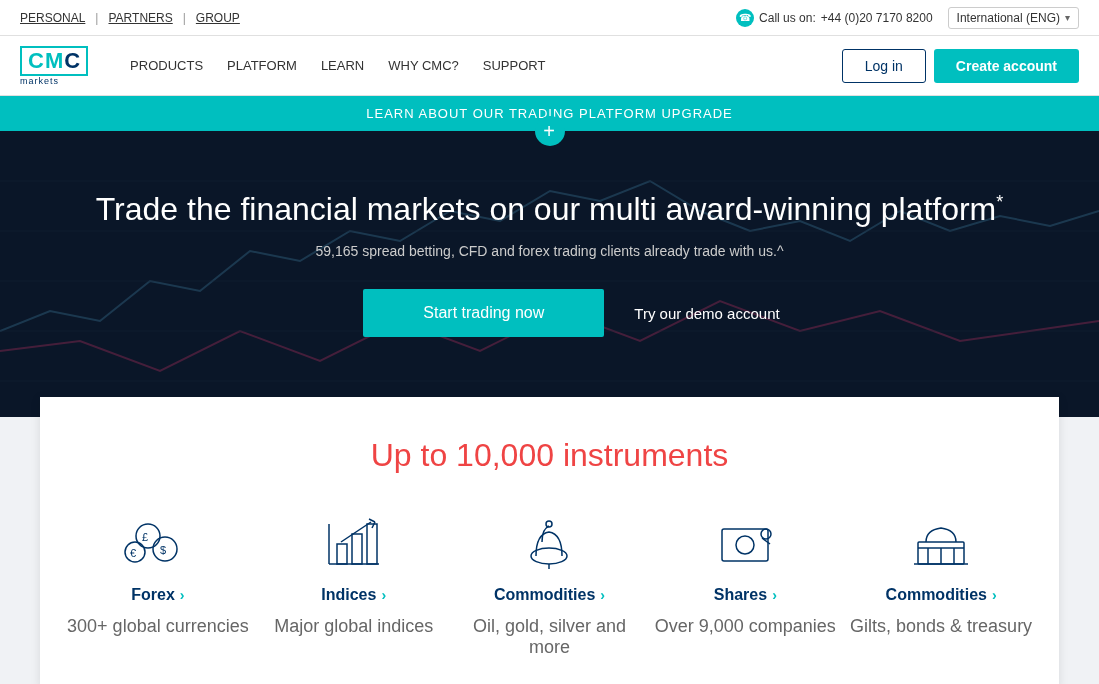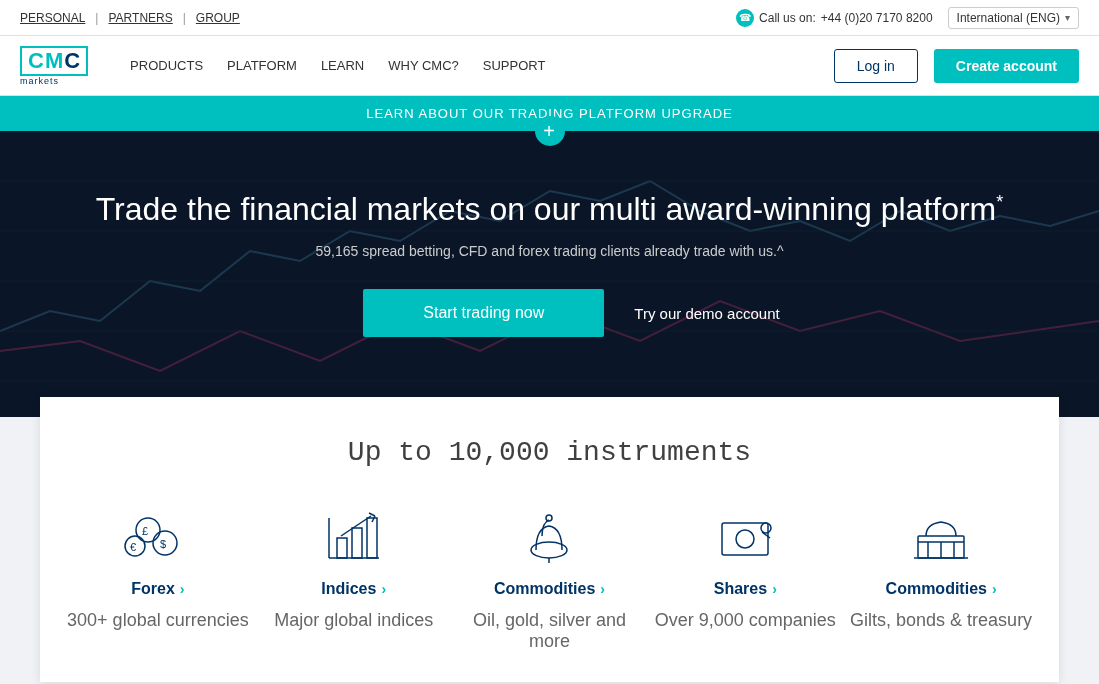--- a/index.html
+++ b/index.html
@@ -102,21 +102,21 @@
       text-decoration: none;
       color: #333;
       font-size: 13px;
       padding: 8px 12px;
       display: block;
       white-space: nowrap;
     }
     .nav-right {
       display: flex;
       align-items: center;
-      gap: 16px;
+      gap: 8px;
     }
     .btn-login {
       border: 1px solid #003366;
       background: transparent;
       color: #003366;
       padding: 8px 22px;
       border-radius: 3px;
       cursor: pointer;
       font-size: 14px;
     }
@@ -221,25 +221,24 @@
       background: #fff;
       padding: 40px 20px 30px;
       text-align: center;
       margin: 0 40px;
       margin-top: -20px;
       position: relative;
       z-index: 3;
       box-shadow: 0 2px 10px rgba(0,0,0,0.1);
     }
     .instruments h2 {
-      font-size: 28px;
-      color: #404040;
+      font-size: 32px;
+      color: #ef4444;
       margin-bottom: 40px;
       font-weight: normal;
-      font-family: Liberation Mono, monospace;
     }
     .instruments-grid {
       display: flex;
       justify-content: space-around;
       align-items: flex-start;
     }
     .instrument-item {
       display: flex;
       flex-direction: column;
       align-items: center;

